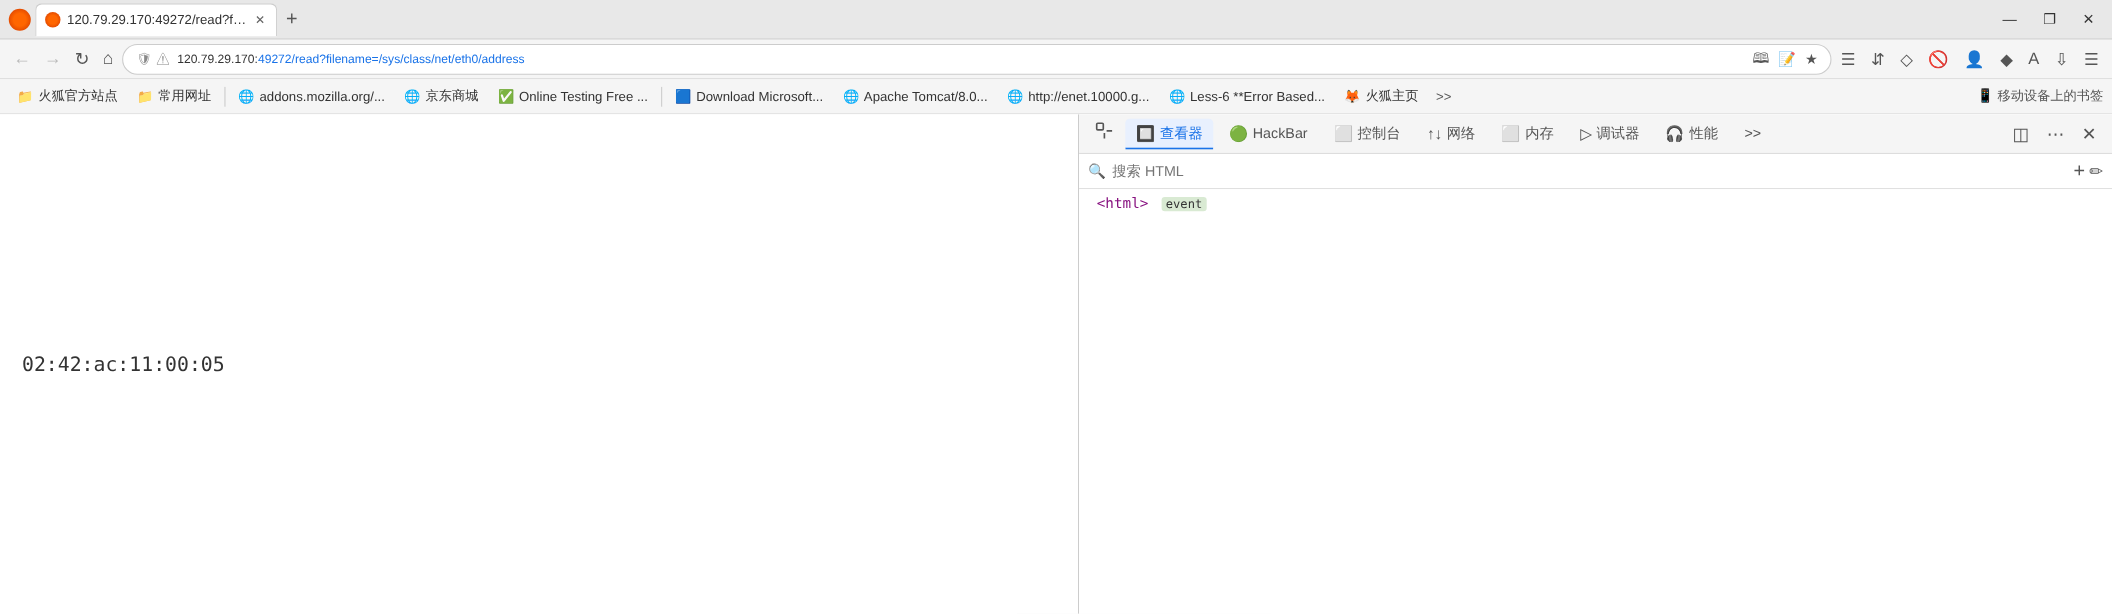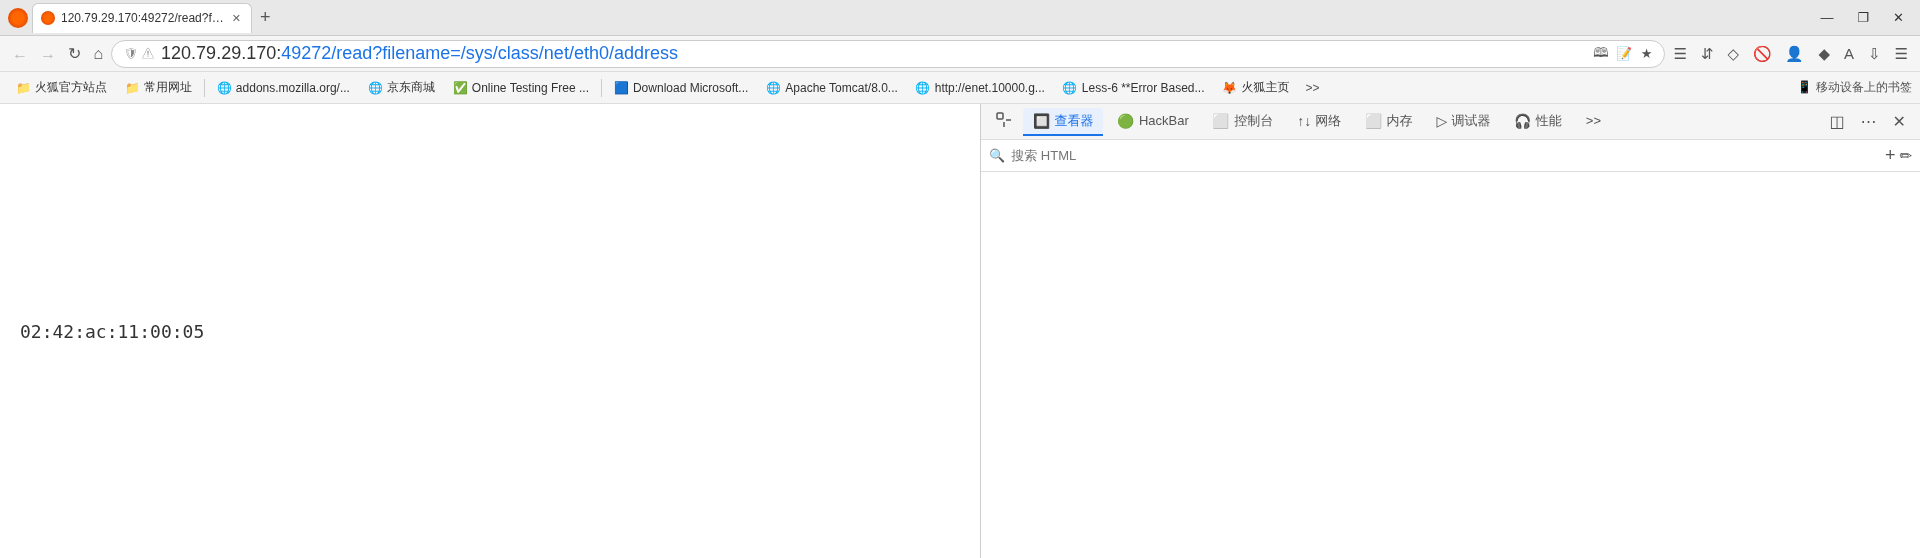--- a/index.html
+++ b/index.html
@@ -26,21 +26,21 @@
     .navbar {
       display: flex; align-items: center; background: #f5f5f5; height: 36px; padding: 0 8px; gap: 4px; border-bottom: 1px solid #ddd;
     }
     .nav-btn { background: none; border: none; cursor: pointer; font-size: 16px; color: #555; padding: 2px 4px; }
     .nav-btn.disabled { color: #bbb; cursor: default; }
     .address-bar {
       flex: 1; display: flex; align-items: center; background: #fff; border: 1px solid #ccc; border-radius: 20px;
       height: 28px; padding: 0 12px; gap: 6px; font-size: 13px;
     }
     .address-security { font-size: 11px; color: #888; }
-    .address-text { flex: 1; font-size: 18px; color: #333; }
+    .address-text { flex: 1; font-size: 11px; color: #333; }
     .address-text .highlight { color: #1a73e8; }
     .address-icons { display: flex; gap: 8px; align-items: center; }
     .addr-icon { font-size: 13px; color: #555; cursor: pointer; }
     .navbar-right { display: flex; align-items: center; gap: 6px; }
     .nav-right-btn { background: none; border: none; cursor: pointer; font-size: 15px; color: #555; padding: 2px 4px; }
 
     
     .bookmarks-bar {
       display: flex; align-items: center; background: #f5f5f5; height: 32px; padding: 0 8px; gap: 2px; border-bottom: 1px solid #ddd; overflow: hidden;
     }
@@ -264,16 +264,20 @@
     </div>
 
     <div class="devtools-search">
       <span class="search-icon">🔍</span>
       <input class="search-input" type="text" placeholder="搜索 HTML" style="">
       <button class="devtools-add-btn">+</button>
       <button class="devtools-edit-btn">✏</button>
     </div>
 
     <div class="html-tree">
+      <div class="tree-line">
+        <span class="tag">&lt;html&gt;</span>
+        <span class="attr-badge">event</span>
+      </div>
     </div>
 
   </div>
 </div>
 
 </body></html>

